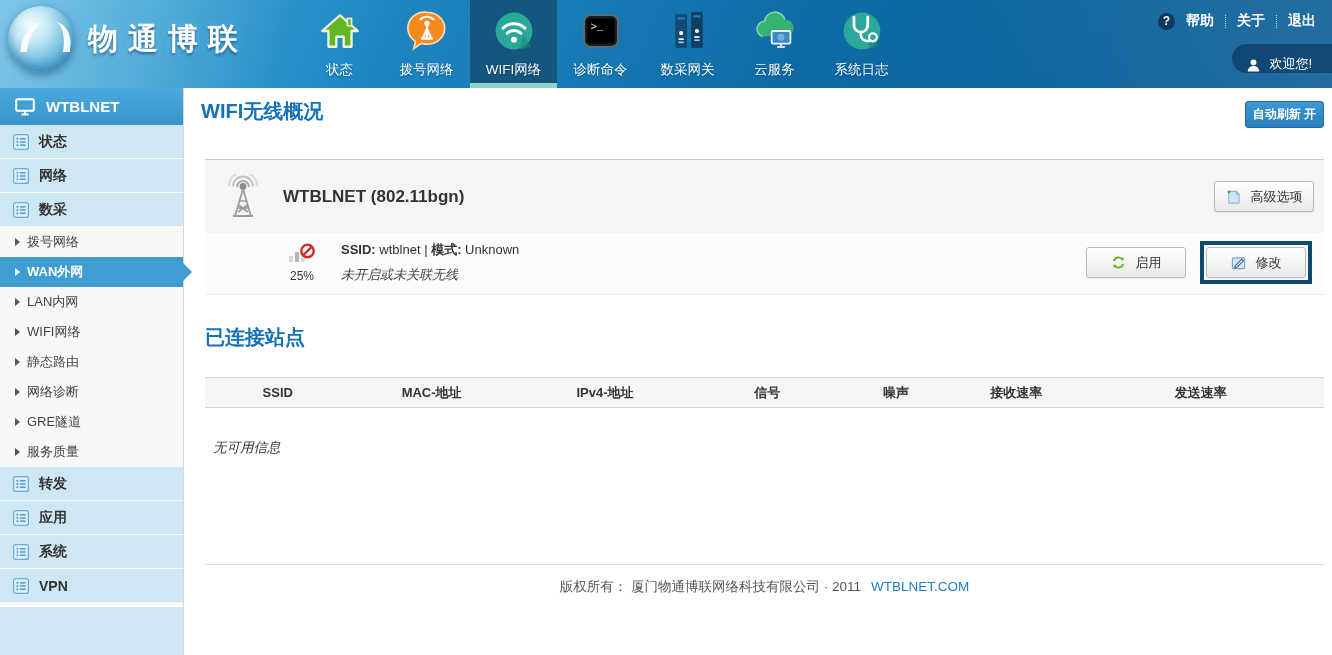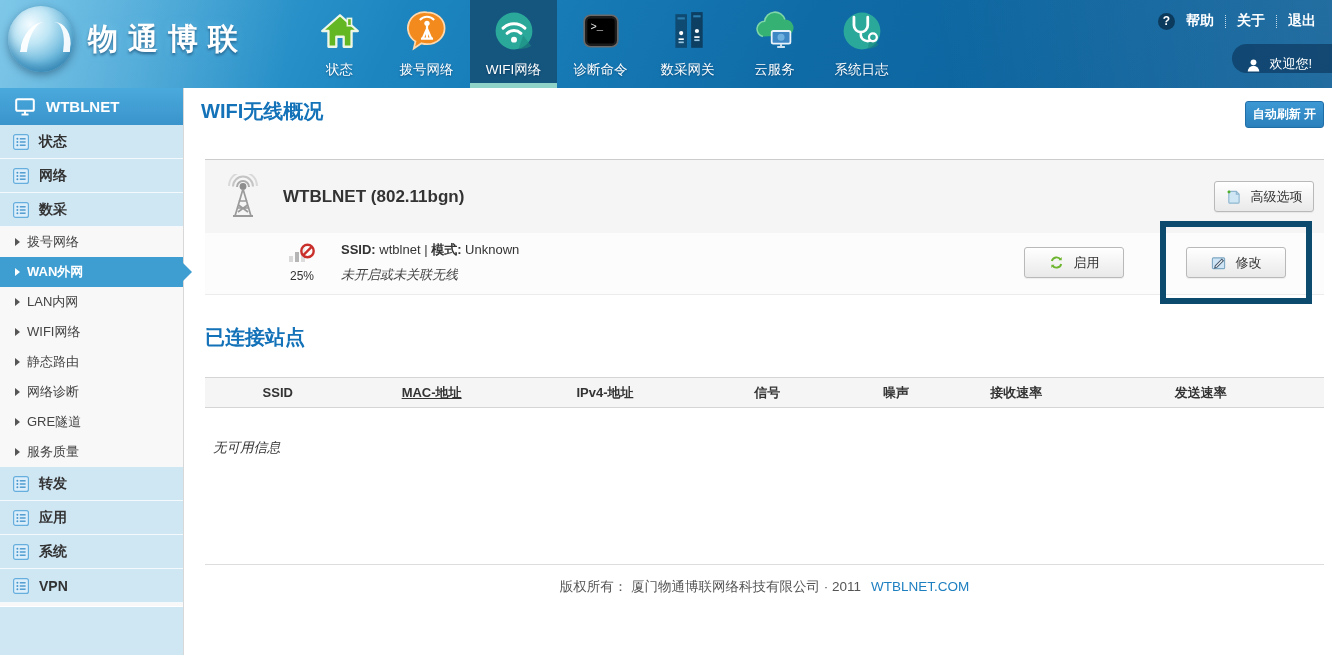--- a/index.html
+++ b/index.html
@@ -74,29 +74,29 @@
     background:linear-gradient(#ffffff,#e9e9e9); font-size:13px; color:#333; display:inline-flex;
     align-items:center; justify-content:center; gap:10px; cursor:pointer;
     box-shadow:0 1px 1px rgba(0,0,0,.06); font-family:"Liberation Sans",sans-serif; }
   .card-body { background:#fcfcfc; display:flex; align-items:center; padding:10px 12px 12px 18px;
     height:62px; border-bottom:1px solid #ececec; }
   .signal-block { margin-left:56px; width:46px; text-align:center; flex:none; }
   .signal-pct { font-size:12px; color:#333; margin-top:1px; }
   .ssid-info { margin-left:16px; font-size:13px; color:#333; }
   .ssid-line b { font-weight:bold; }
   .status-line { font-style:italic; margin-top:7px; color:#3f3f3f; }
-  .actions { margin-left:auto; display:flex; align-items:center; gap:4px; }
-  .red-box { border:6px solid #0c4a6e; padding:20px;margin-left:32px; }
+  .actions { margin-left:auto; display:flex; align-items:center; gap:14px; }
+  .red-box { border:4px solid #0c4a6e; padding:2px; }
 
   .stations-title { margin:29px 16px 0 20px; font-size:20px; font-weight:bold; color:#1472b8; }
   .stations-table { margin:26px 8px 0 20px; }
   .thead { display:flex; background:#f5f5f5; border-top:1px solid #d5d5d5; border-bottom:1px solid #d5d5d5;
     height:31px; align-items:center; }
   .th { font-size:13px; font-weight:bold; color:#333; text-align:center; }
-  .th:nth-child(1){width:13%;} .th:nth-child(2){width:14.5%;text-decoration:underline;} .th:nth-child(3){width:16.5%;}
+  .th:nth-child(1){width:13%;} .th:nth-child(2){width:14.5%;} .th:nth-child(3){width:16.5%;}
   .th:nth-child(4){width:12.5%;} .th:nth-child(5){width:10.5%;} .th:nth-child(6){width:11%;}
   .th:nth-child(7){width:22%;}
   .empty-text { padding:31px 8px 0; font-style:italic; font-size:13.5px; color:#333; }
 
   .footer { margin:0 8px 0 20px; border-top:1px solid #ddd; margin-top:107px; padding-top:13px;
     text-align:center; font-size:13.5px; color:#555; }
   .footer a { color:#1e7fc0; text-decoration:none; margin-left:6px; cursor:pointer; }
 </style>
 </head>
 <body>

